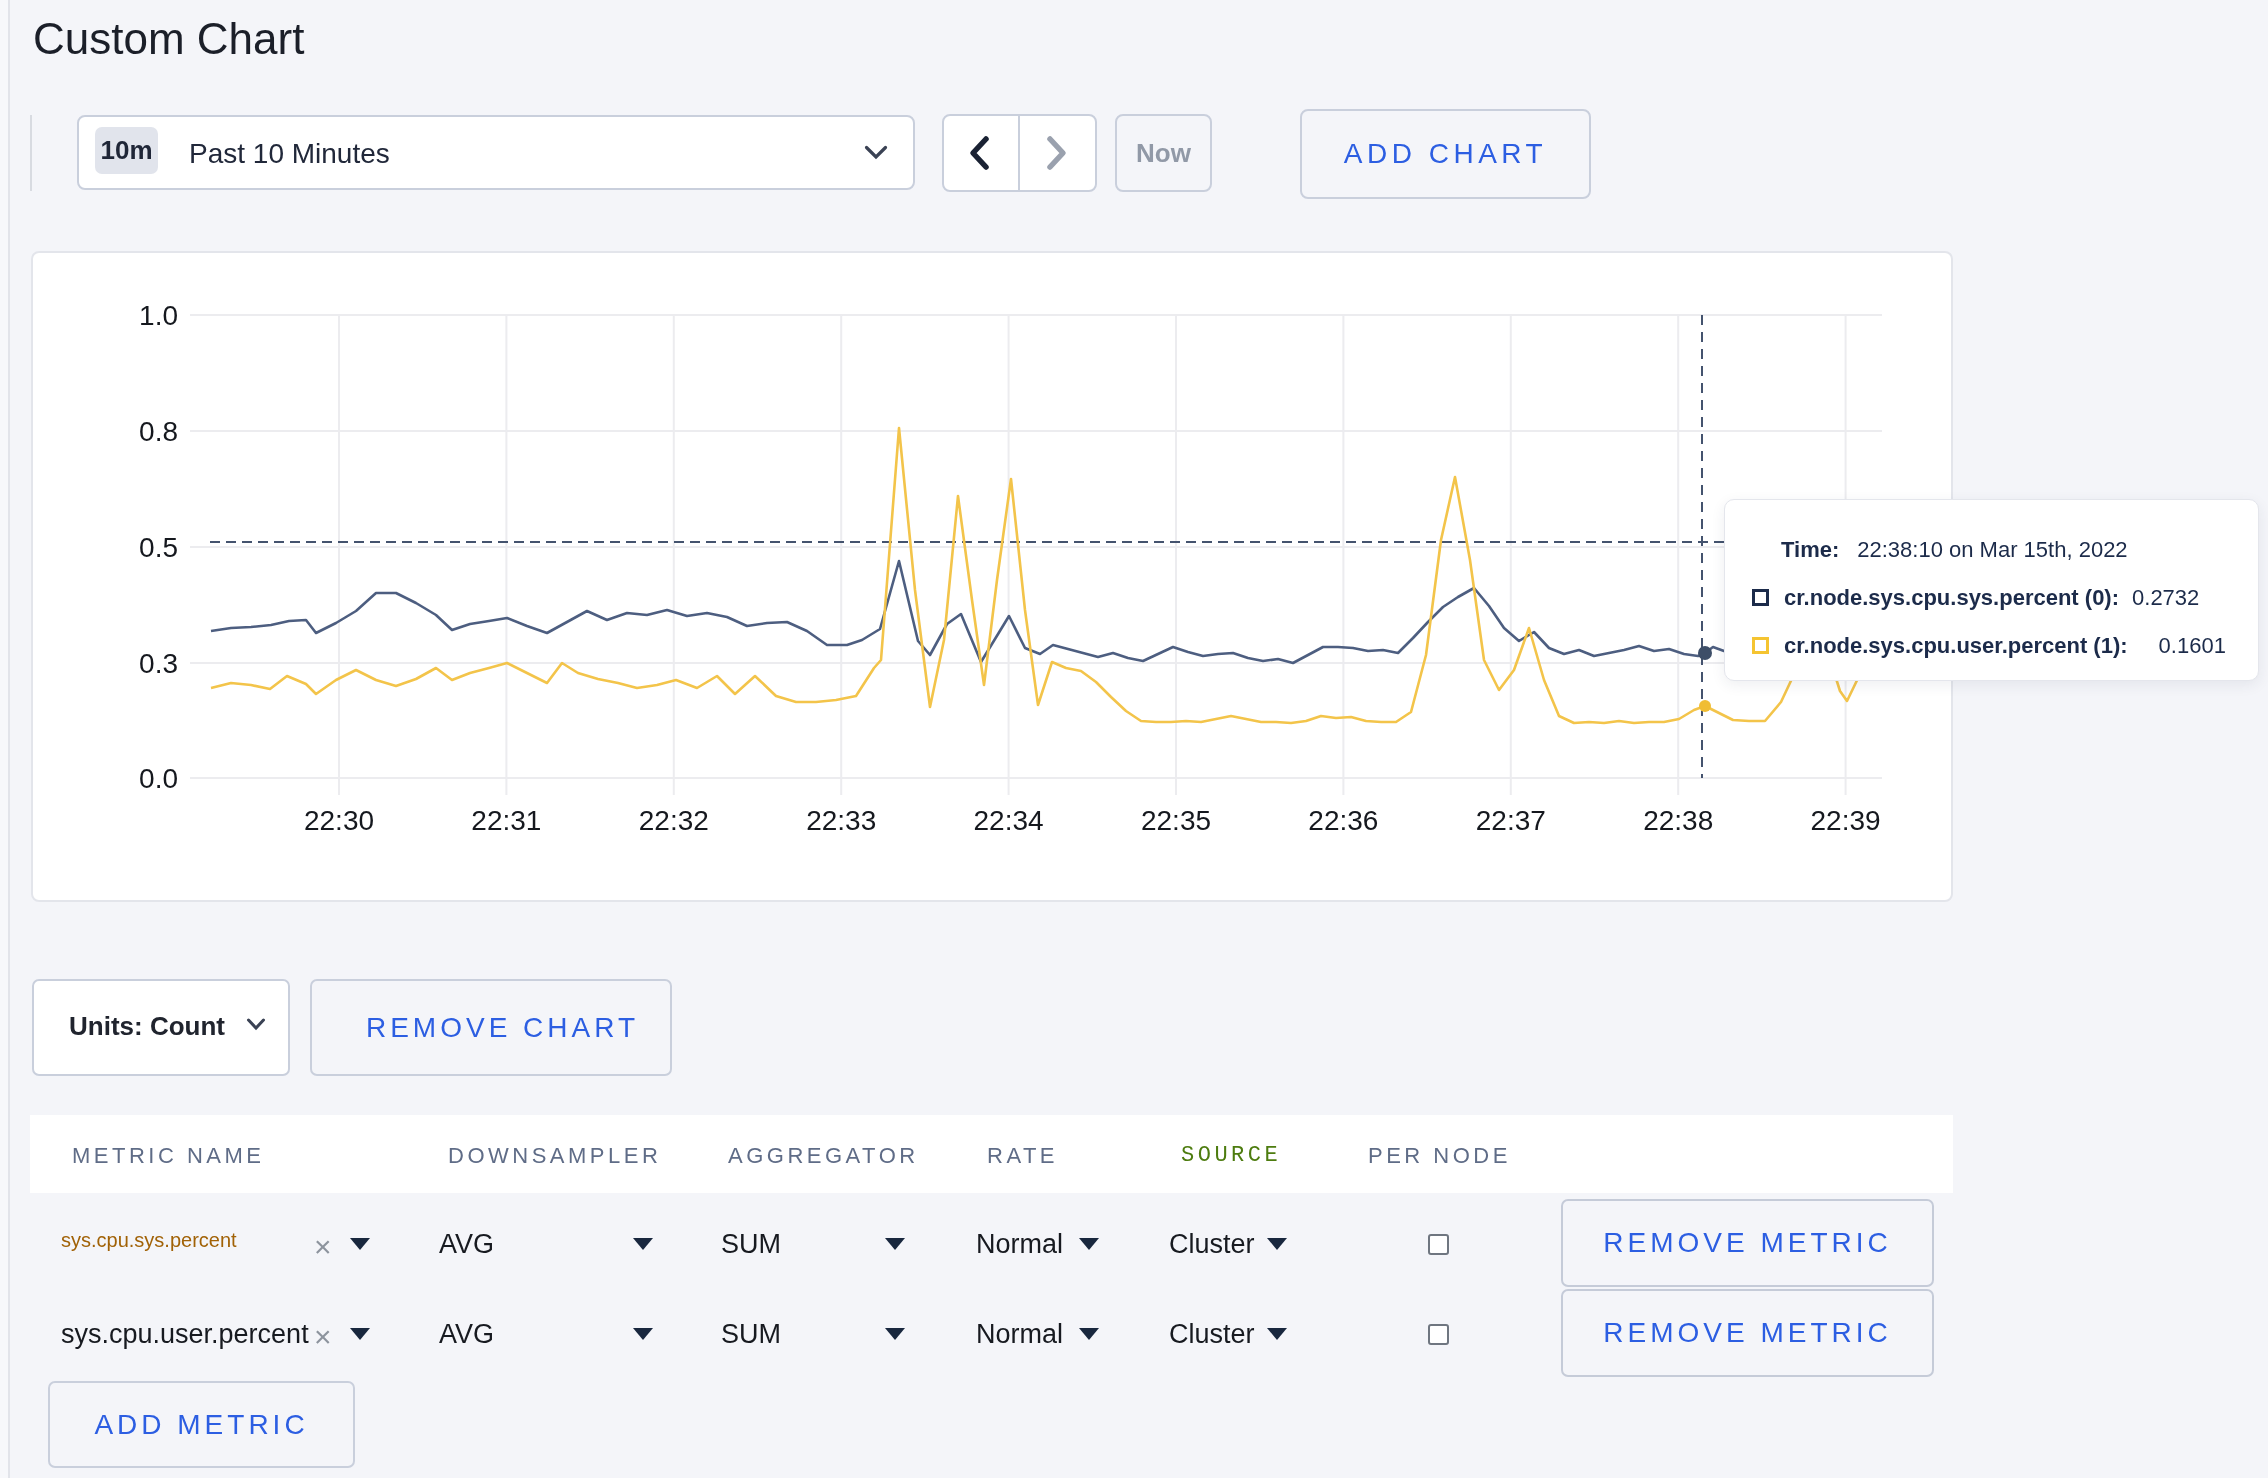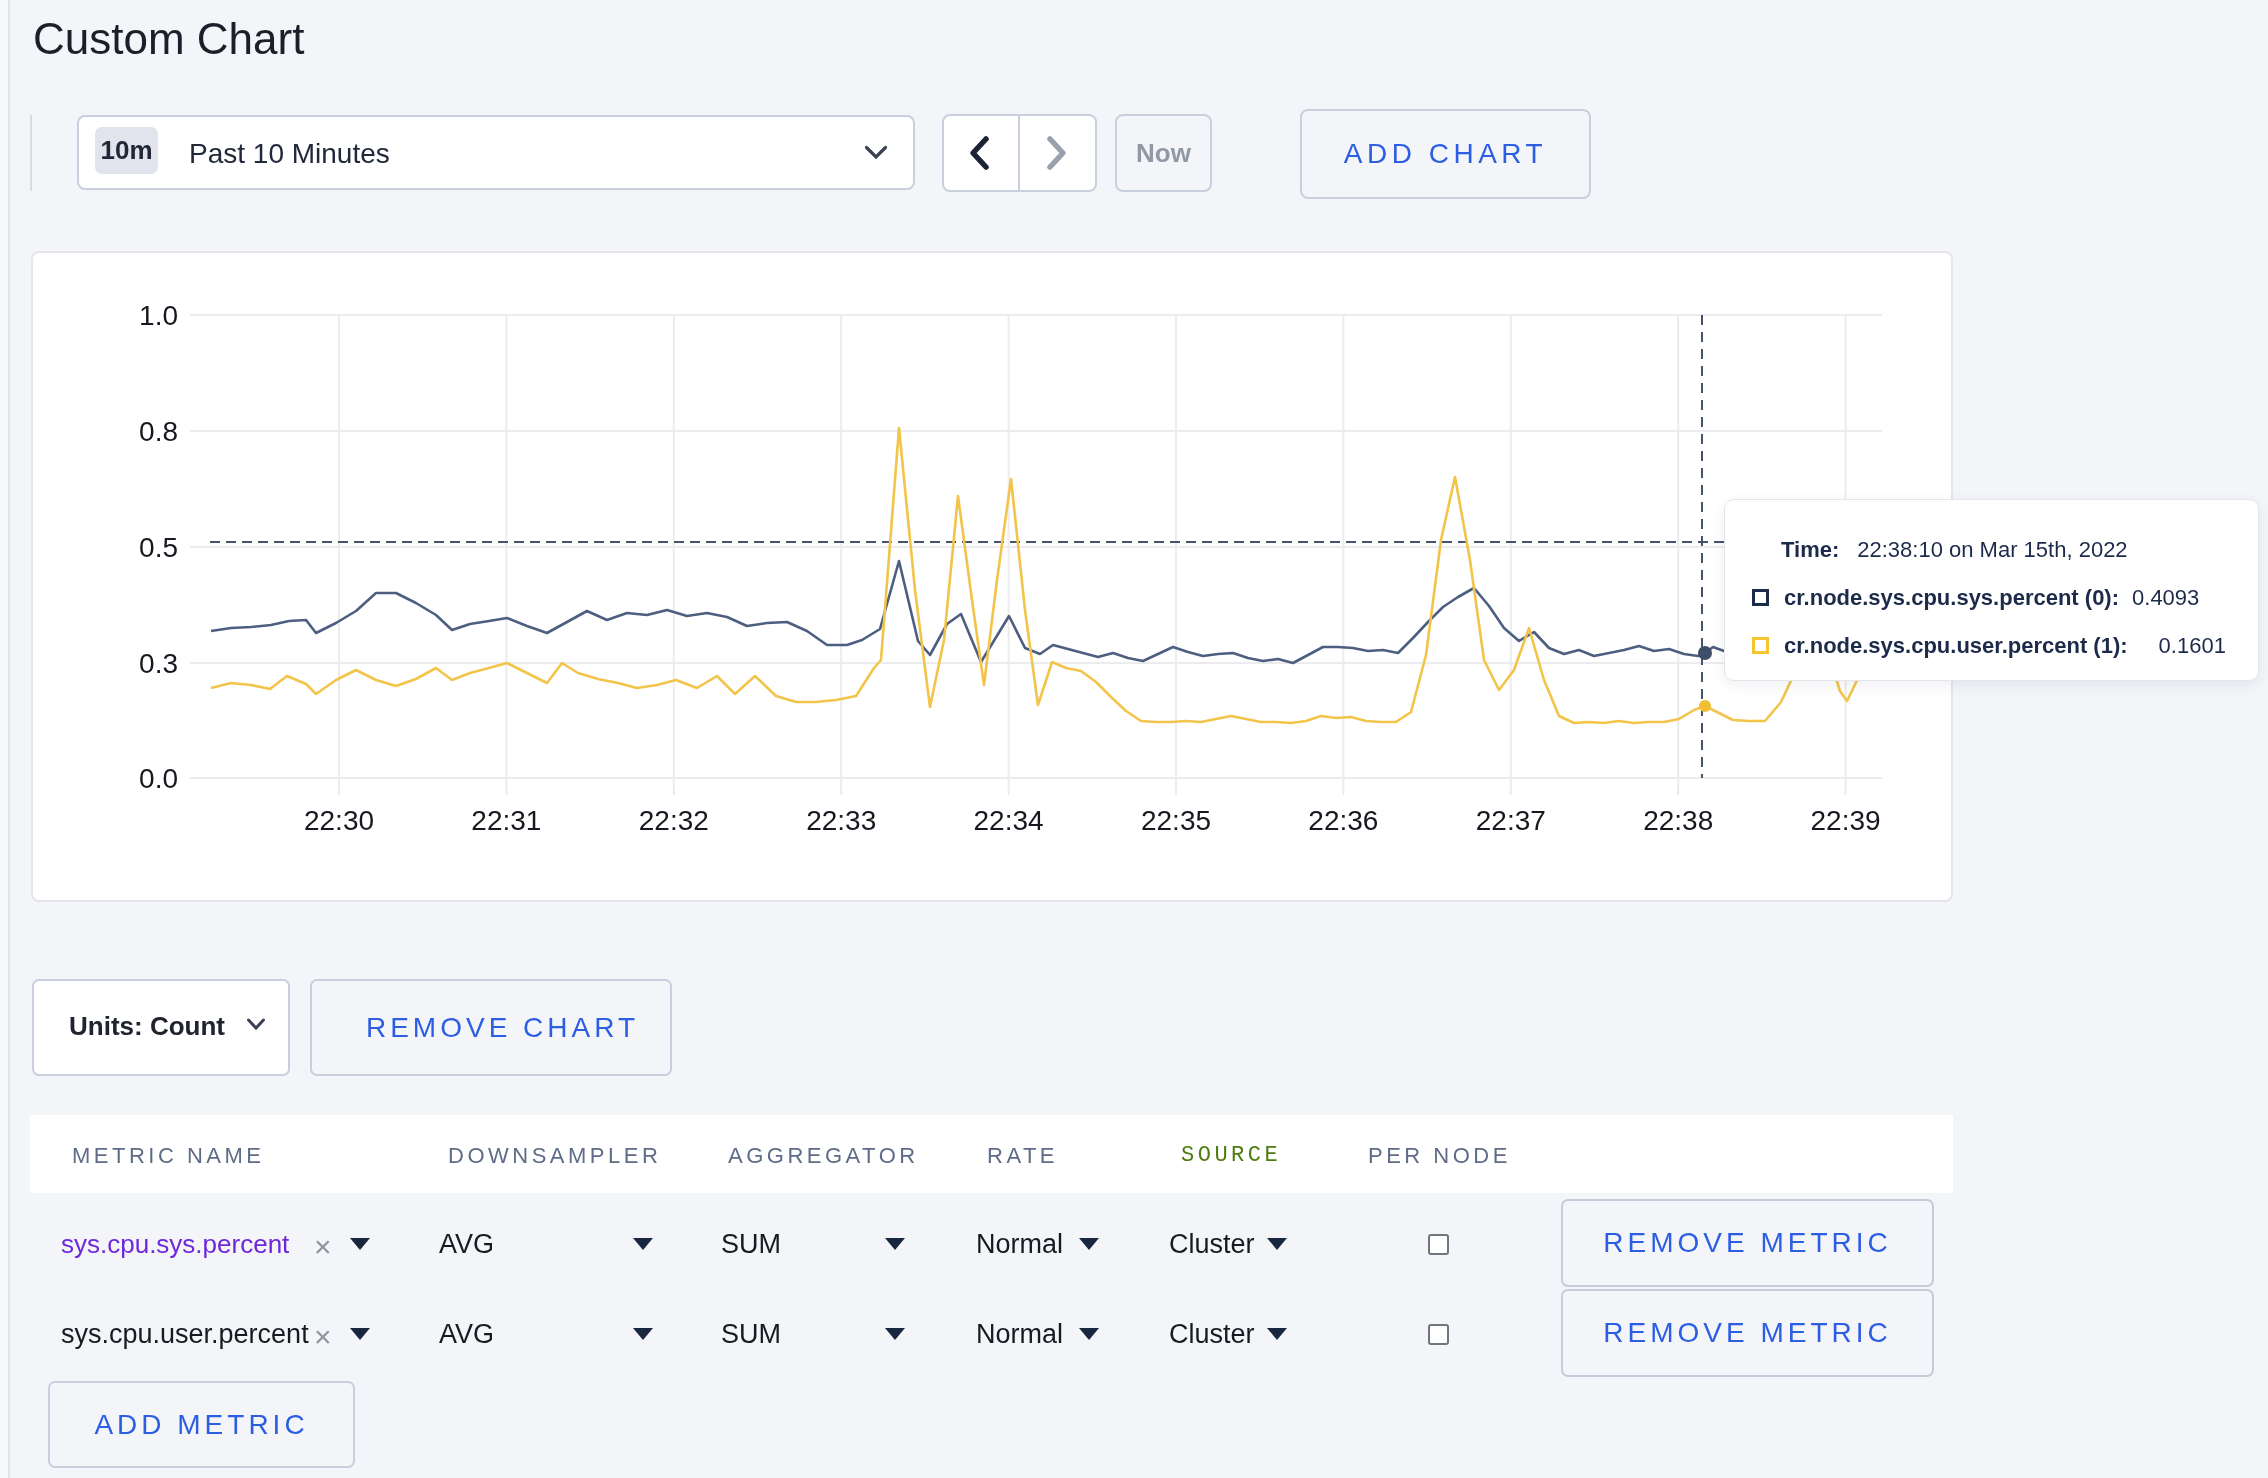--- a/index.html
+++ b/index.html
@@ -76,41 +76,41 @@
 <text x="1176.0" y="830" text-anchor="middle" font-family="Liberation Sans, sans-serif" font-size="28" fill="#15181e">22:35</text>
 <text x="1343.4" y="830" text-anchor="middle" font-family="Liberation Sans, sans-serif" font-size="28" fill="#15181e">22:36</text>
 <text x="1510.8" y="830" text-anchor="middle" font-family="Liberation Sans, sans-serif" font-size="28" fill="#15181e">22:37</text>
 <text x="1678.2" y="830" text-anchor="middle" font-family="Liberation Sans, sans-serif" font-size="28" fill="#15181e">22:38</text>
 <text x="1845.6" y="830" text-anchor="middle" font-family="Liberation Sans, sans-serif" font-size="28" fill="#15181e">22:39</text>
 </svg>
 
 <div class="abs" style="left:1724px;top:499px;width:535px;height:182px;background:#ffffff;border:1px solid #e4e6ec;border-radius:10px;box-shadow:0 4px 14px rgba(40,50,80,0.08);"></div>
 <div class="abs" style="left:1781px;top:537px;font-size:22px;color:#1c2b4a;white-space:nowrap;"><span style="font-weight:bold;">Time:</span><span style="margin-left:18px;text-align:right;">22:38:10 on Mar 15th, 2022</span></div>
 <div class="abs" style="left:1752px;top:589px;width:17px;height:17px;border:3px solid #1c2b4a;"></div>
-<div class="abs" style="left:1784px;top:585px;font-size:22px;color:#1c2b4a;white-space:nowrap;"><span style="font-weight:bold;">cr.node.sys.cpu.sys.percent (0):</span><span style="margin-left:13px;">0.4093</span></div>
+<div class="abs" style="left:1784px;top:585px;font-size:22px;color:#1c2b4a;white-space:nowrap;"><span style="font-weight:bold;">cr.node.sys.cpu.sys.percent (0):</span><span style="margin-left:13px;">0.2732</span></div>
 <div class="abs" style="left:1752px;top:637px;width:17px;height:17px;border:3px solid #f5c431;"></div>
 <div class="abs" style="left:1784px;top:633px;font-size:22px;color:#1c2b4a;white-space:nowrap;"><span style="font-weight:bold;">cr.node.sys.cpu.user.percent (1):</span><span style="margin-left:31px;">0.1601</span></div>
 
 <div class="abs" style="left:32px;top:979px;width:258px;height:97px;background:#ffffff;border:2px solid #c9cfdc;border-radius:7px;"></div>
 <div class="abs" style="left:69px;top:1011px;font-size:26px;font-weight:bold;color:#20242e;">Units: Count</div>
 <svg class="abs" style="left:246px;top:1018px;" width="20" height="13" viewBox="0 0 20 13">
     <path d="M2.5 2 L10 10 L17.5 2" fill="none" stroke="#3a4254" stroke-width="3" stroke-linecap="round"></path>
   </svg>
 <div class="abs btn" style="left:310px;top:979px;width:362px;height:97px;border-radius:7px;"></div>
 <div class="abs blue" style="left:310px;top:979px;width:385px;height:97px;text-align:center;line-height:97px;font-size:28px;letter-spacing:4px;font-weight:500;">REMOVE CHART</div>
 
 <div class="abs" style="left:30px;top:1115px;width:1923px;height:78px;background:#ffffff;"></div>
 <div class="abs" style="top:1143px;left:72px;font-size:22px;letter-spacing:3.5px;color:#5f6c87;font-weight:500;">METRIC NAME</div>
 <div class="abs" style="top:1143px;left:448px;font-size:22px;letter-spacing:3.5px;color:#5f6c87;font-weight:500;">DOWNSAMPLER</div>
 <div class="abs" style="top:1143px;left:728px;font-size:22px;letter-spacing:3.5px;color:#5f6c87;font-weight:500;">AGGREGATOR</div>
 <div class="abs" style="top:1143px;left:987px;font-size:22px;letter-spacing:3.5px;color:#5f6c87;font-weight:500;">RATE</div>
 <div class="abs" style="top:1143px;left:1181px;font-size:22px;letter-spacing:3.5px;color:#4d7c0f;font-weight:500;font-family:Liberation Mono, monospace;">SOURCE</div>
 <div class="abs" style="top:1143px;left:1368px;font-size:22px;letter-spacing:3.5px;color:#5f6c87;font-weight:500;">PER NODE</div>
 
-<div class="abs" style="left:61px;top:1229px;font-size:26px;color:#6d28d9;">sys.cpu.sys.percent</div>
+<div class="abs" style="left:61px;top:1229px;font-size:20px;color:#a16207;">sys.cpu.sys.percent</div>
 <div class="abs" style="left:314px;top:1230px;font-size:30px;color:#8d949e;">×</div>
 <div class="abs tri" style="left:350px;top:1238px;"></div>
 <div class="abs" style="left:439px;top:1229px;font-size:27px;color:#171a20;">AVG</div>
 <div class="abs tri" style="left:633px;top:1238px;"></div>
 <div class="abs" style="left:721px;top:1229px;font-size:27px;color:#171a20;">SUM</div>
 <div class="abs tri" style="left:885px;top:1238px;"></div>
 <div class="abs" style="left:976px;top:1229px;font-size:27px;color:#171a20;">Normal</div>
 <div class="abs tri" style="left:1079px;top:1238px;width:0;height:0;border-left:10px solid transparent;border-right:10px solid transparent;border-top:12px solid #18273e;"></div>
 <div class="abs" style="left:1169px;top:1229px;font-size:27px;color:#171a20;">Cluster</div>
 <div class="abs tri" style="left:1267px;top:1238px;width:0;height:0;border-left:10px solid transparent;border-right:10px solid transparent;border-top:12px solid #18273e;"></div>

